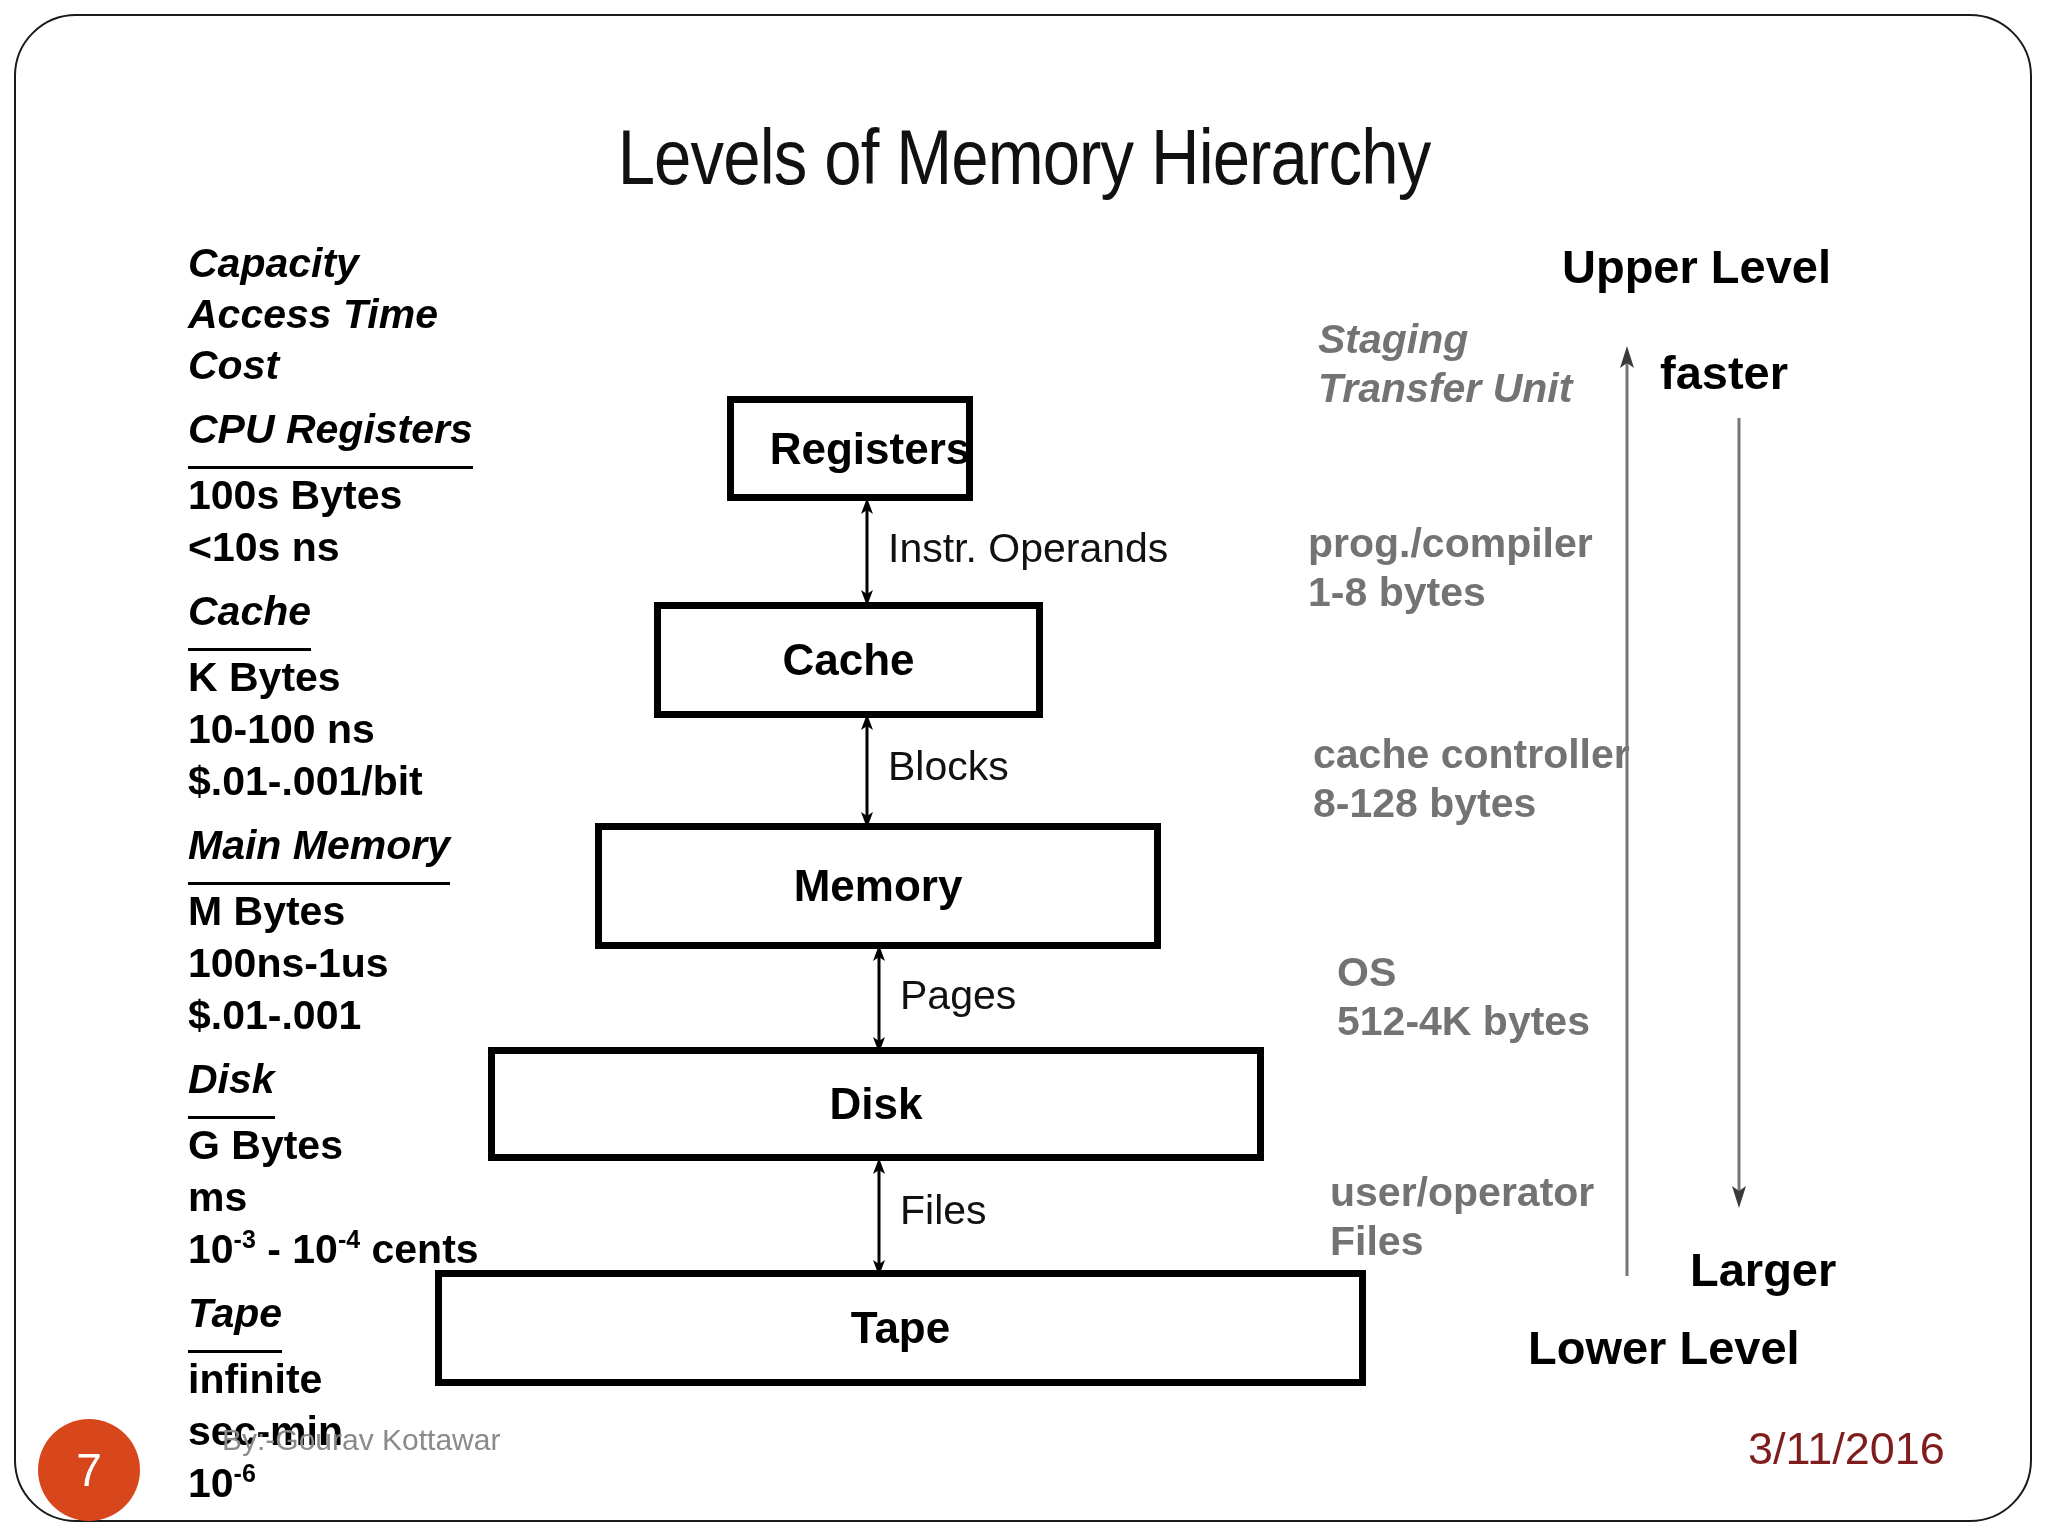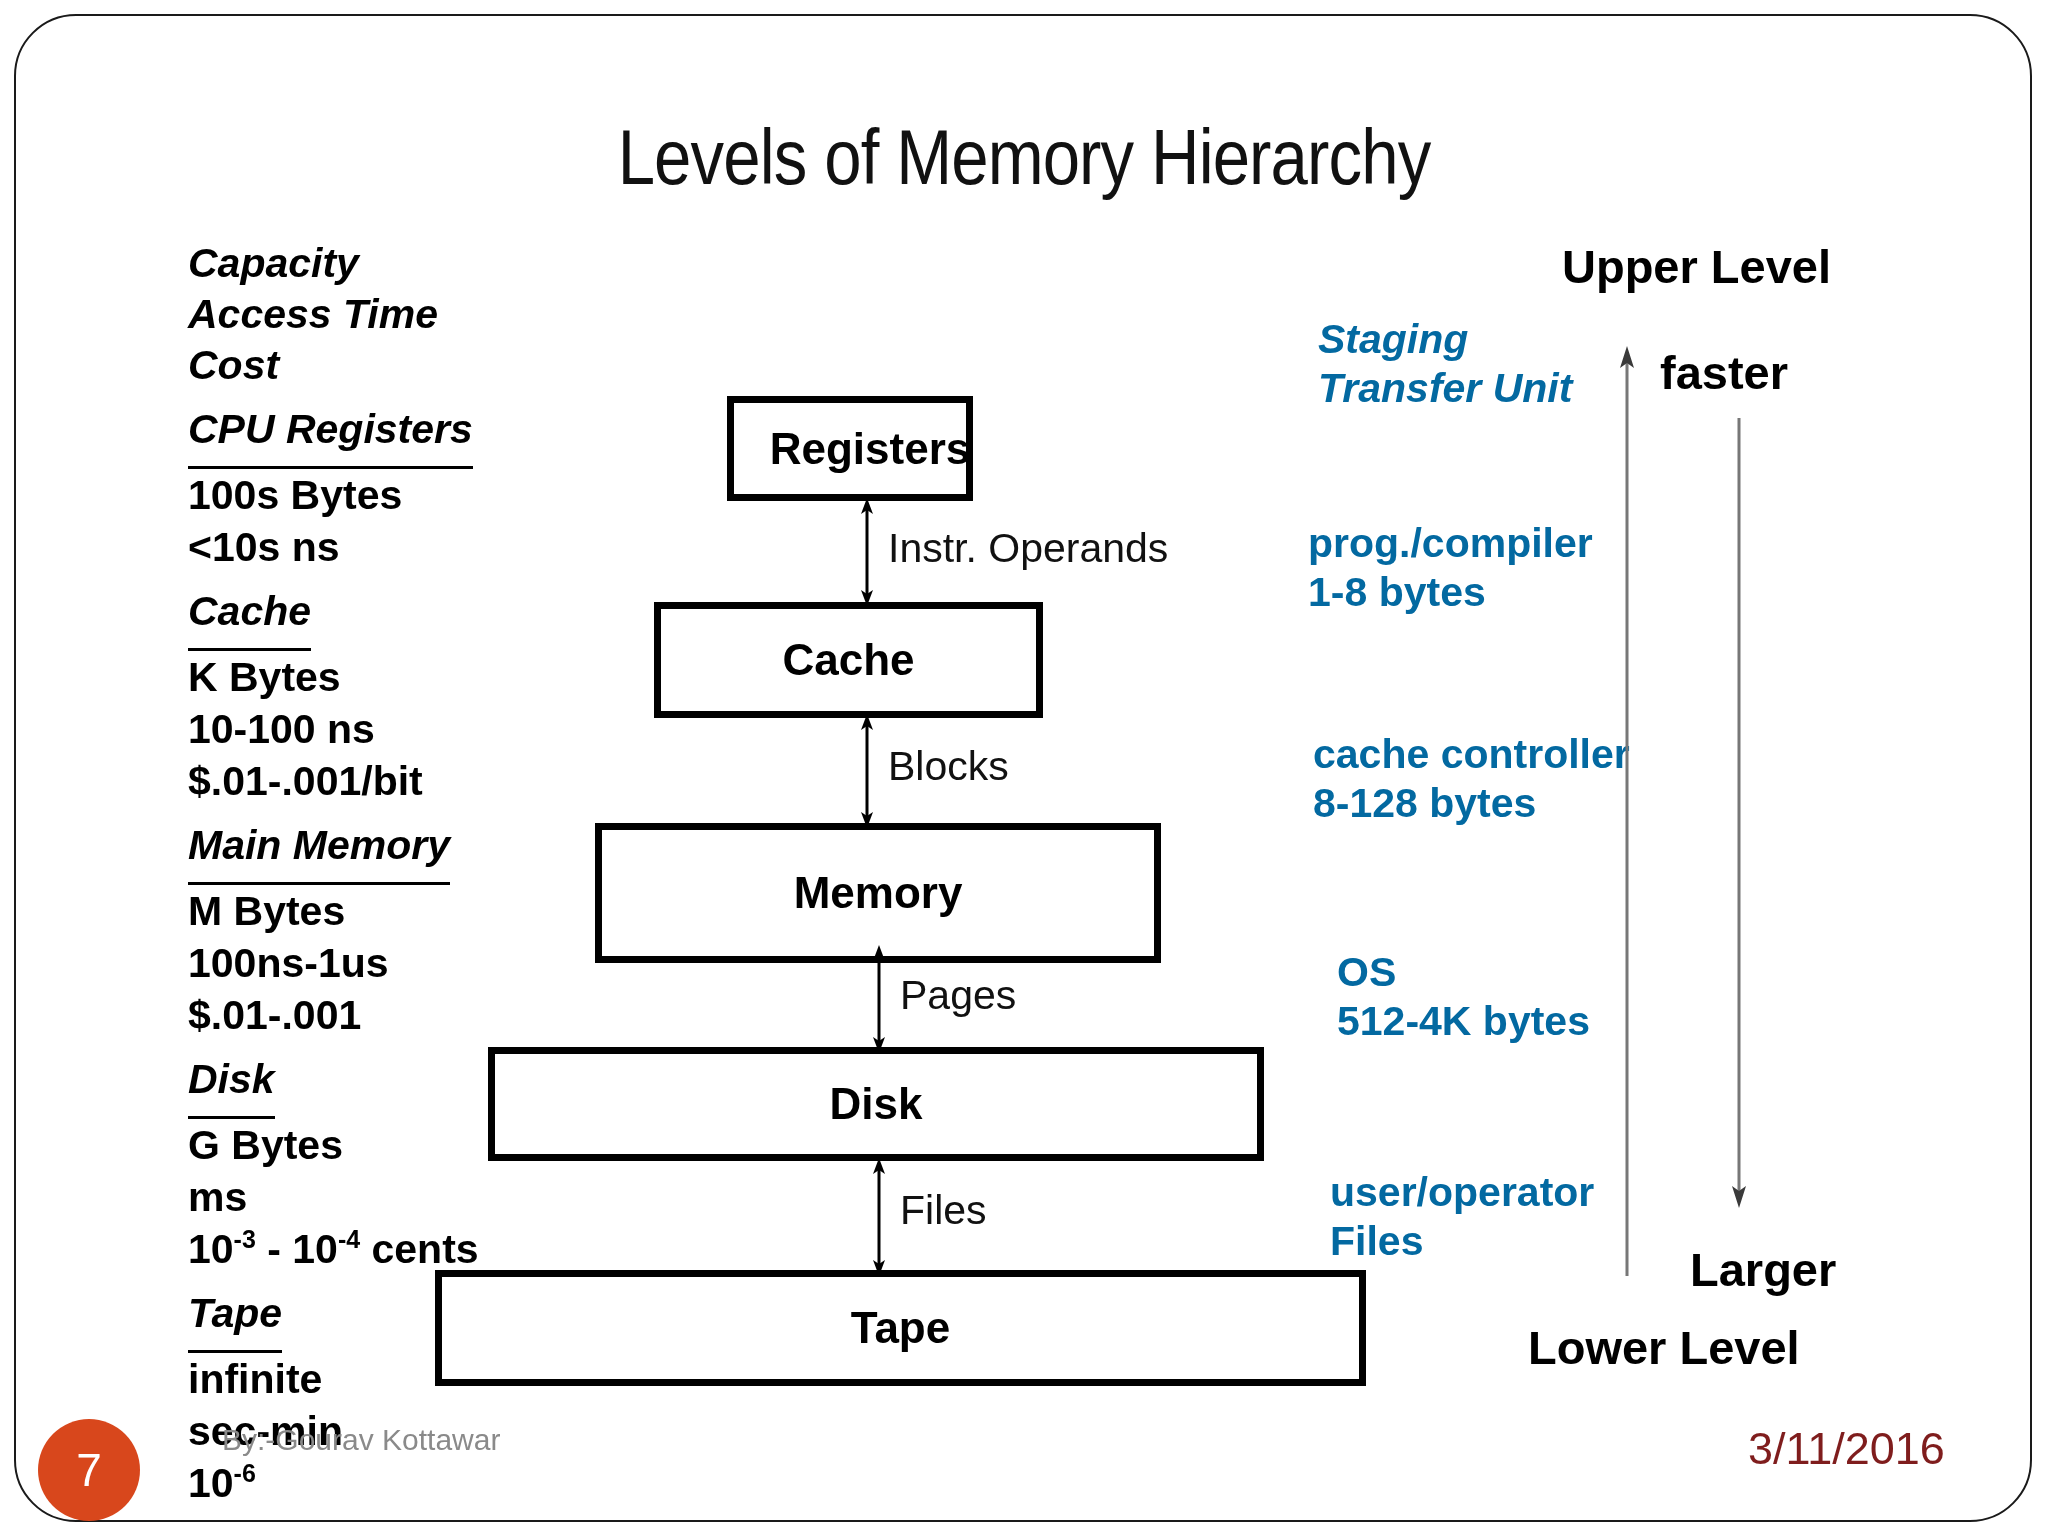--- a/index.html
+++ b/index.html
@@ -91,21 +91,21 @@
     box-sizing: border-box;
     display: flex;
     align-items: center;
     justify-content: center;
     font-weight: bold;
     font-size: 44px;
     color: #000;
   }
   #box-registers { left: 727px; top: 396px;  width: 246px; height: 105px; padding-left: 40px; }
   #box-cache     { left: 654px; top: 602px;  width: 389px; height: 116px; }
-  #box-memory    { left: 595px; top: 823px;  width: 566px; height: 140px; }
+  #box-memory    { left: 595px; top: 823px;  width: 566px; height: 126px; }
   #box-disk      { left: 488px; top: 1047px; width: 776px; height: 114px; }
   #box-tape      { left: 435px; top: 1270px; width: 931px; height: 116px; }
 
   
   .conn {
     position: absolute;
     width: 30px;
     color: #000;
   }
   .conn svg { display: block; }
@@ -126,21 +126,21 @@
   #label-pages          { left: 900px; top: 972px; }
   #label-files          { left: 900px; top: 1187px; }
 
   
   .rnote {
     position: absolute;
     font-size: 41px;
     font-weight: bold;
     line-height: 49px;
     white-space: nowrap;
-    color: #0369a1;
+    color: #737373;
   }
   #note-staging {
     left: 1318px; top: 315px;
     font-style: italic;
   }
   #note-prog    { left: 1308px; top: 519px; }
   #note-cachectl{ left: 1313px; top: 730px; }
   #note-os      { left: 1337px; top: 948px; }
   #note-user    { left: 1330px; top: 1168px; }
 

